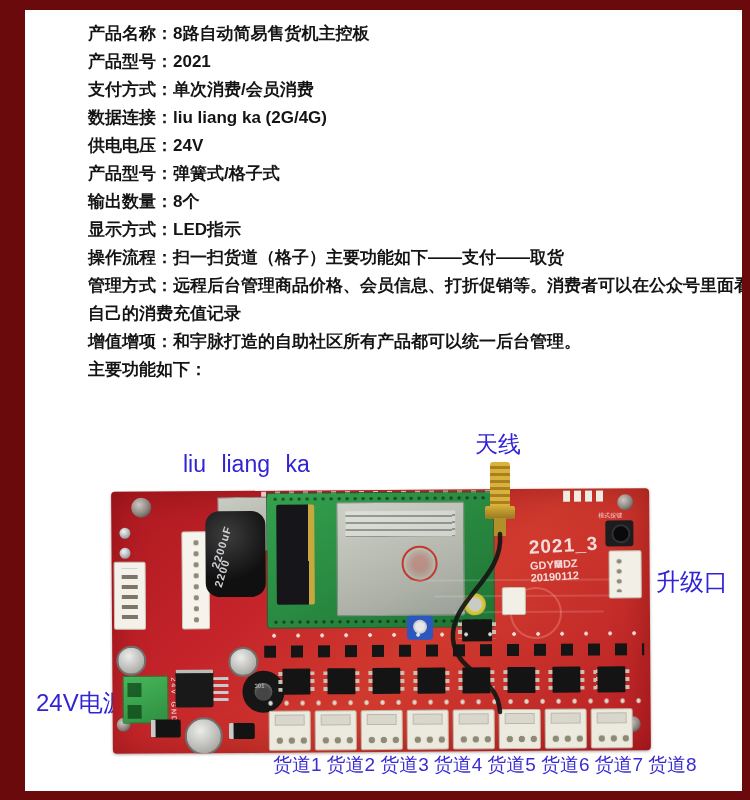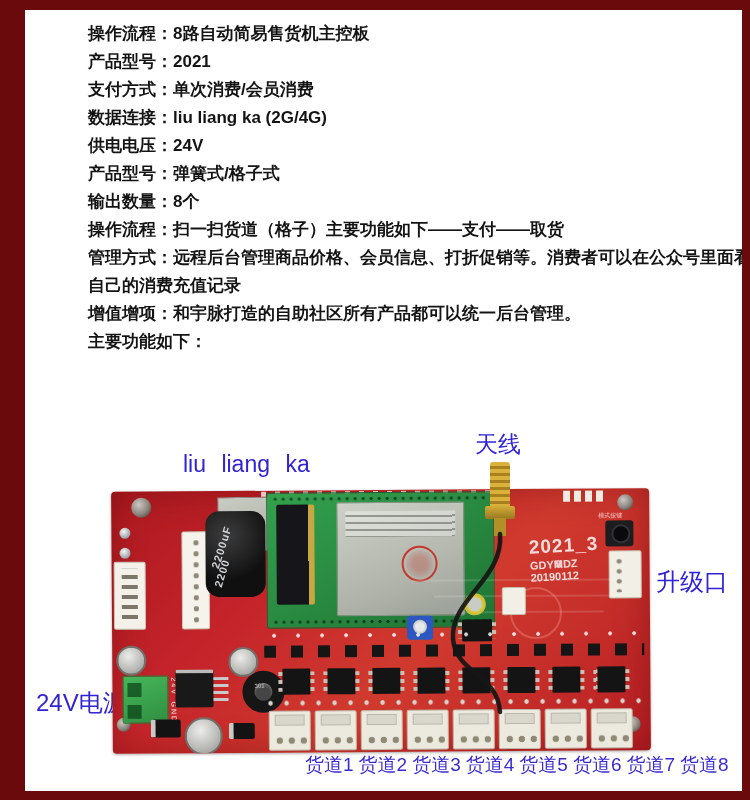--- a/index.html
+++ b/index.html
@@ -14,21 +14,21 @@
 
   
   .photo{position:absolute;left:0;top:400px;width:750px;height:400px;}
   .ann{position:absolute;color:#3123d6;font-weight:500;white-space:nowrap;}
   .ann-sim{left:183px;top:451px;font-size:23px;word-spacing:9px;}
   .ann-module{left:344px;top:446px;font-size:23px;}
   .ann-ant{left:475px;top:429px;font-size:23px;}
   .ann-upg{left:656px;top:566px;font-size:24px;}
   .ann-pwr{left:36px;top:687px;font-size:24px;}
   .channels{position:absolute;left:273px;top:752px;display:flex;gap:5px;color:#3a2cd0;
-            font-size:19px;font-weight:500;white-space:nowrap;margin-left:32px;}
+            font-size:19px;font-weight:500;white-space:nowrap;}
 
   
   .board{position:absolute;left:112px;top:490px;width:538px;height:262px;border-radius:4px;
          background:linear-gradient(135deg,#ad1a20 0%,#c4232a 30%,#d03a2e 58%,#b81e24 100%);
          transform:rotate(-0.4deg);overflow:hidden;
          box-shadow:0 1px 3px rgba(0,0,0,.35), inset 0 0 34px rgba(80,0,0,.35);}
   .board > div{position:absolute;box-sizing:border-box;}
   .hole{border-radius:50%;background:radial-gradient(circle at 38% 35%,#cfc8c2,#8b827c 55%,#564f4a 82%);}
   .led{border-radius:50%;background:radial-gradient(circle at 40% 35%,#f4f4f4,#9aa0a6 70%,#6b7075);}
   .trace{background:rgba(255,255,255,.14);height:2px;border-radius:2px;}
@@ -118,27 +118,28 @@
   .jst::after{content:"";position:absolute;left:4px;right:2px;bottom:4px;height:10px;
      background-image:radial-gradient(circle,#8f8a76 3px,transparent 3.6px);
      background-size:12px 10px;}
 </style>
 </head>
 <body>
 
 <div class="page">
 
   <div class="specs">
-    <div class="spec">操作流程：8路自动简易售货机主控板</div>
+    <div class="spec">产品名称：8路自动简易售货机主控板</div>
     <div class="spec">产品型号：2021</div>
     <div class="spec">支付方式：单次消费/会员消费</div>
     <div class="spec">数据连接：liu liang ka (2G/4G)</div>
     <div class="spec">供电电压：24V</div>
     <div class="spec">产品型号：弹簧式/格子式</div>
     <div class="spec">输出数量：8个</div>
+    <div class="spec">显示方式：LED指示</div>
     <div class="spec">操作流程：扫一扫货道（格子）主要功能如下——支付——取货</div>
     <div class="spec">管理方式：远程后台管理商品价格、会员信息、打折促销等。消费者可以在公众号里面看到</div>
     <div class="spec">自己的消费充值记录</div>
     <div class="spec">增值增项：和宇脉打造的自助社区所有产品都可以统一后台管理。</div>
     <div class="spec">主要功能如下：</div>
   </div>
 
   <div class="photo" style="top:0;padding-left:24px;">
 
     <span class="ann ann-sim">liu liang ka</span>

